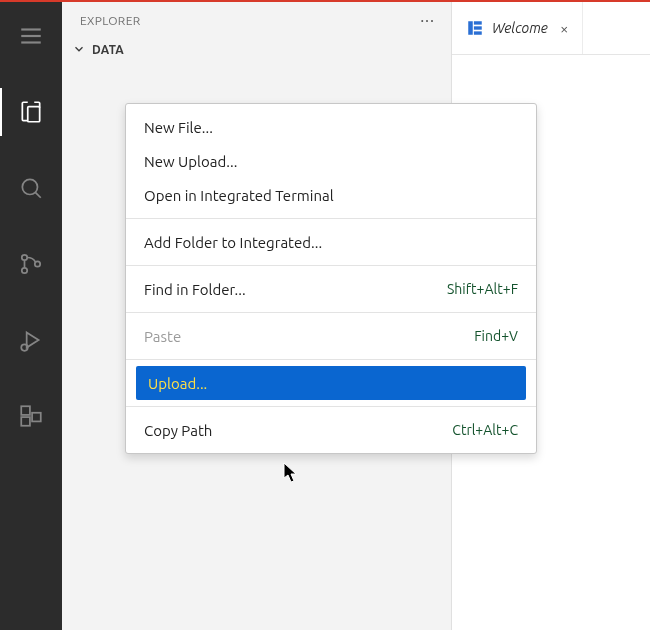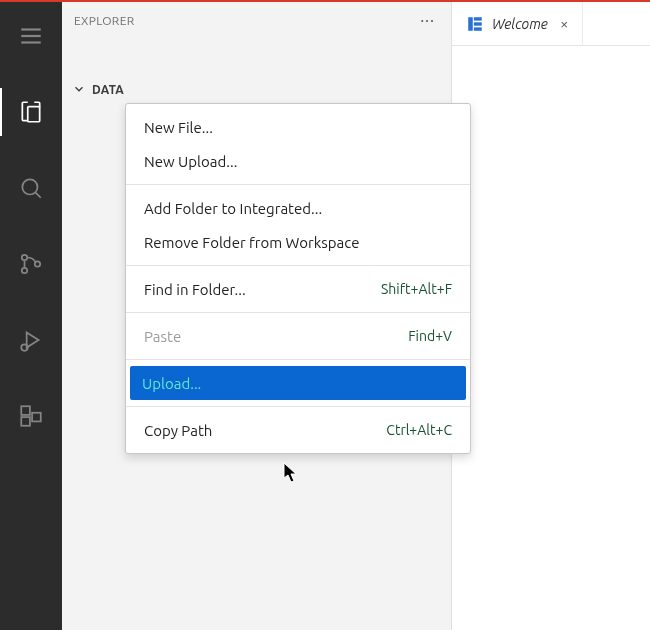--- a/index.html
+++ b/index.html
@@ -56,53 +56,52 @@
     .side-panel {
       flex: 0 0 390px;
       width: 390px;
       background: #f3f3f3;
       border-right: 1px solid #e0e0e0;
     }
     .side-header {
       display: flex;
       align-items: center;
       justify-content: space-between;
-      padding: 9px 16px 9px 12px;
+      padding: 9px 16px 9px 18px;
       color: #6f6f6f;
       font-size: 12px;
       letter-spacing: 0.3px;
     }
     .side-header .more {
       font-size: 16px;
       letter-spacing: 1px;
       color: #555;
       cursor: pointer;
     }
     .tree-root {
       display: flex;
       align-items: center;
       gap: 6px;
       padding: 4px 10px;
       font-size: 12px;
       font-weight: 700;
       color: #3b3b3b;
       letter-spacing: 0.3px;
       cursor: pointer;
-      margin-top: 40px;
     }
     .tree-root .chev {
       display: inline-flex;
     }
     .editor-area {
       flex: 1;
       background: #fff;
     }
     .tabbar {
       display: flex;
-      height: 44px;
+      height: 53px;
       border-bottom: 1px solid #e5e5e5;
       padding-left: 4px;
     }
     .tab {
       display: flex;
       align-items: center;
       gap: 8px;
       padding: 0 14px 0 10px;
       font-size: 14px;
       font-style: italic;
@@ -116,41 +115,41 @@
       color: #555;
       font-size: 15px;
       margin-left: 4px;
       cursor: pointer;
     }
     
     .ctx {
       position: absolute;
       left: 125px;
       top: 103px;
-      width: 346px;
+      width: 412px;
       background: #fff;
       border: 1px solid #c7c7c7;
       box-shadow: 0 4px 10px rgba(0,0,0,0.15);
       border-radius: 3px;
       padding: 6px 0;
       font-size: 15px;
       color: #222;
     }
     .ctx-item {
       display: flex;
       justify-content: space-between;
       align-items: center;
       padding: 6px 18px;
       height: 34px;
       cursor: default;
     }
     .ctx-item.highlight {
       background: #0a66d0;
-      color: #5eead4;
-      margin: 0 4px;
+      color: #fde047;
+      margin: 0 10px;
       border-radius: 2px;
       padding: 6px 12px;
     }
     .ctx-item.disabled { color: #9a9a9a; gap: 8px; }
     .ctx-sep {
       height: 1px;
       background: #e3e3e3;
       margin: 6px 0;
     }
     .ctx-short {
@@ -252,27 +251,27 @@
 
 <div class="ctx">
   <div class="ctx-item">
     <span>New File...</span>
     <span class="ctx-short"></span>
   </div>
   <div class="ctx-item">
     <span>New Upload...</span>
     <span class="ctx-short"></span>
   </div>
+  <div class="ctx-item">
+    <span>Open in Integrated Terminal</span>
+    <span class="ctx-short"></span>
+  </div>
   <div class="ctx-sep"></div>
   <div class="ctx-item">
     <span>Add Folder to Integrated...</span>
-    <span class="ctx-short"></span>
-  </div>
-  <div class="ctx-item">
-    <span>Remove Folder from Workspace</span>
     <span class="ctx-short"></span>
   </div>
   <div class="ctx-sep"></div>
   <div class="ctx-item">
     <span>Find in Folder...</span>
     <span class="ctx-short">Shift+Alt+F</span>
   </div>
   <div class="ctx-sep"></div>
   <div class="ctx-item disabled">
     <span>Paste</span>

